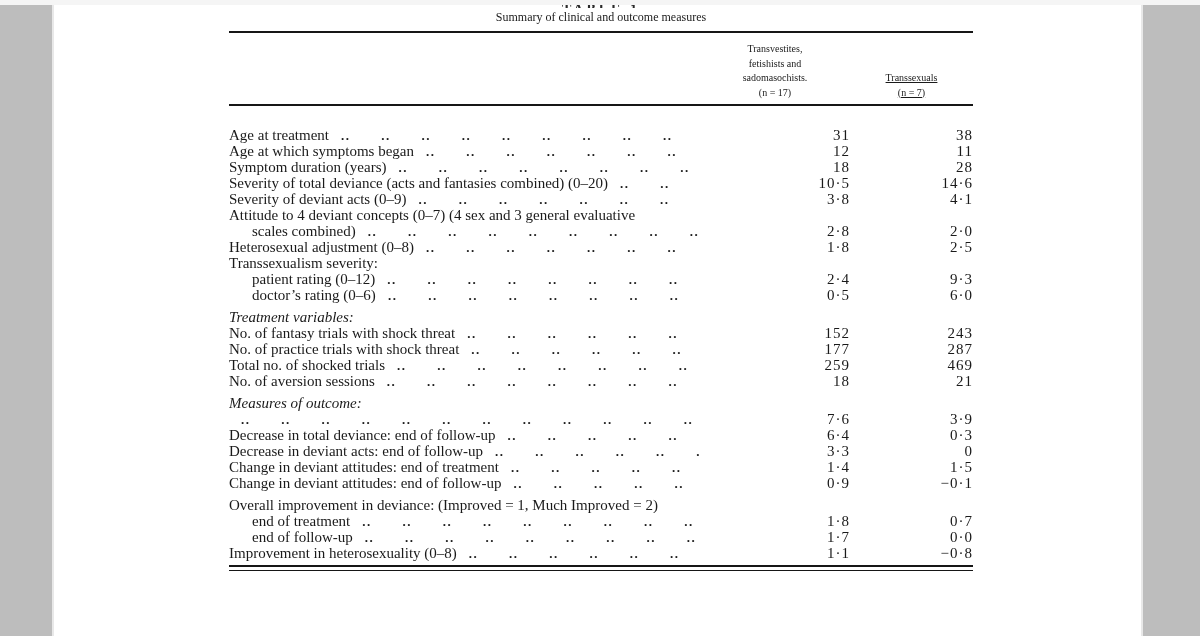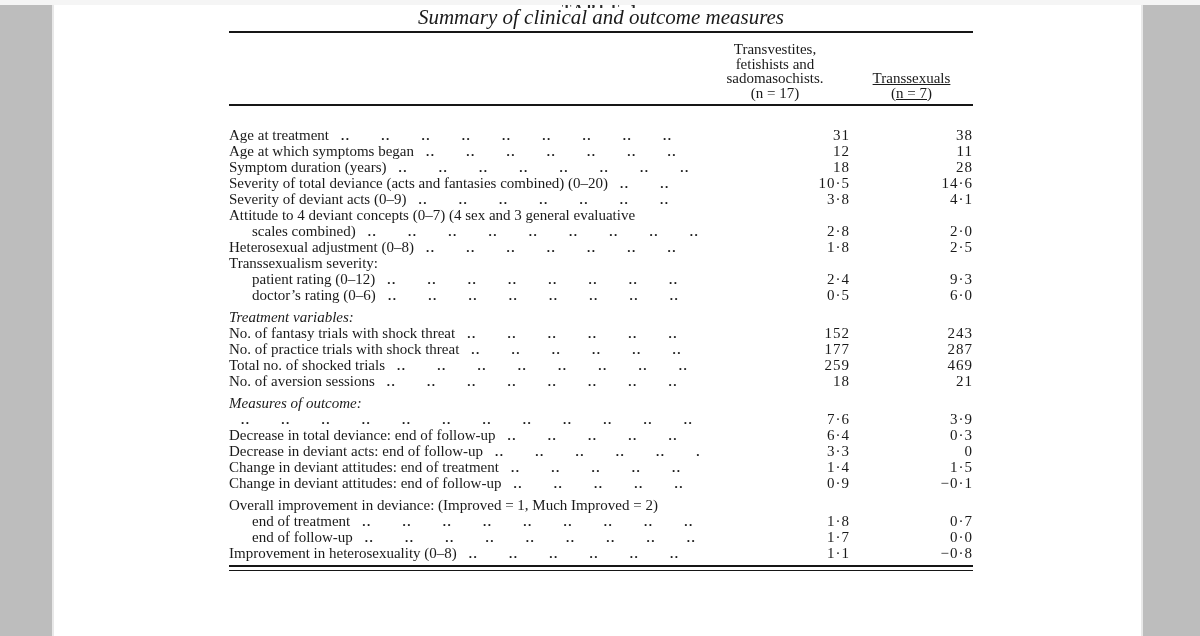--- a/index.html
+++ b/index.html
@@ -19,30 +19,30 @@
     border-left:2px solid #e8e8e8; border-right:2px solid #e8e8e8;
     box-sizing:border-box;
   }
   .table-wrap { position:absolute; left:175px; top:0; width:744px; }
 
   .caption-clip { height:8px; overflow:hidden; text-align:center; }
   .caption-clip span {
     display:inline-block; margin-top:-10px; font-size:14px;
     letter-spacing:3px; font-weight:bold; color:#2a2a2a;
   }
-  .title  { text-align:center; font-style:italic; font-size:21px; line-height:17px; margin-top:1px; }
+  .title  { text-align:center; font-size:12px; line-height:17px; margin-top:1px; }
   .subtitle { text-align:center; font-size:15.5px; line-height:17px; }
 
   .rule-top { border-top:2.5px solid #161616; margin-top:5px; }
   .rule-mid { border-top:2px solid #161616; }
   .bottom-rule { margin-top:4px; height:3px; border-top:2px solid #161616; border-bottom:1px solid #161616; }
 
   .headers { display:flex; align-items:flex-end; padding:4px 0 4px; min-height:63px; }
   .headers .spacer { flex:1; }
-  .colh { text-align:center; font-size:15px; line-height:14.5px; }
+  .colh { text-align:center; font-size:10px; line-height:14.5px; }
   .colh.c1 { width:150px; }
   .colh.c2 { width:123px;text-decoration:underline; }
 
   #rows { padding-top:5px; font-size:15px; }
   .section { margin-top:6px; }
   .section:first-child { margin-top:0; }
   .row { display:flex; line-height:16px; height:16px; overflow:hidden; align-items:baseline; }
   .row .label { white-space:nowrap; }
   .row .label.i { font-style:italic; }
   .row .leader {

